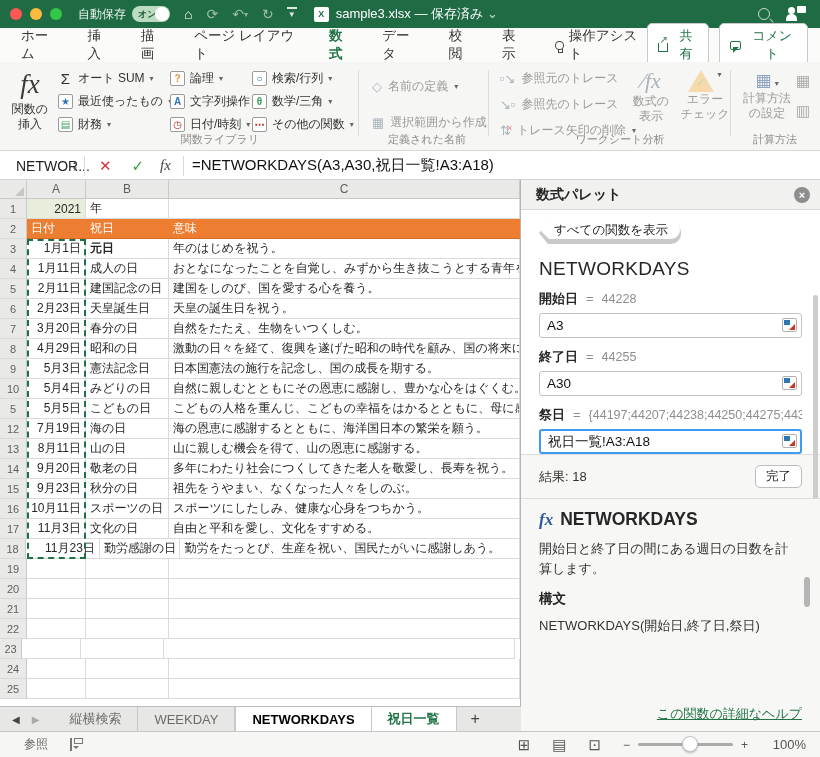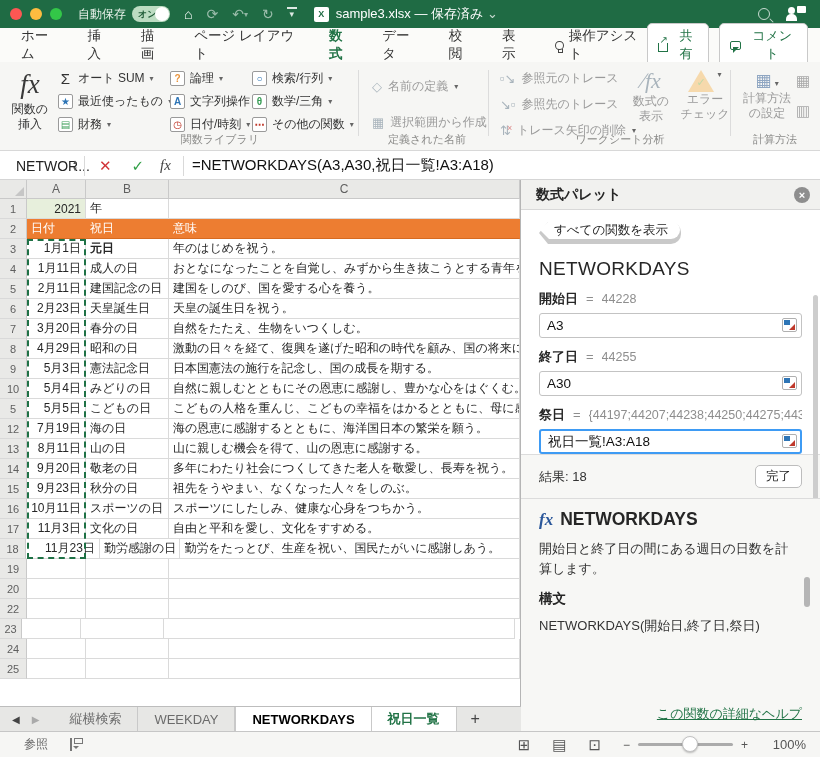--- a/index.html
+++ b/index.html
@@ -485,20 +485,26 @@
           <div class="cell" style="width: 83px;"></div>
           <div class="cell" style="width: 351px;"></div>
         </div>
         <div class="grow">
           <div class="rncell" style="width: 27px;">20</div>
           <div class="cell" style="width: 59px;"></div>
           <div class="cell" style="width: 83px;"></div>
           <div class="cell" style="width: 351px;"></div>
         </div>
         <div class="grow">
+          <div class="rncell" style="width: 27px;">21</div>
+          <div class="cell" style="width: 59px;"></div>
+          <div class="cell" style="width: 83px;"></div>
+          <div class="cell" style="width: 351px;"></div>
+        </div>
+        <div class="grow">
           <div class="rncell" style="width: 27px;">22</div>
           <div class="cell" style="width: 59px;"></div>
           <div class="cell" style="width: 83px;"></div>
           <div class="cell" style="width: 351px;"></div>
         </div>
         <div class="grow">
           <div class="rncell" style="width: 22px;">23</div>
           <div class="cell" style="width: 59px;"></div>
           <div class="cell" style="width: 83px;"></div>
           <div class="cell" style="width: 351px;"></div>

